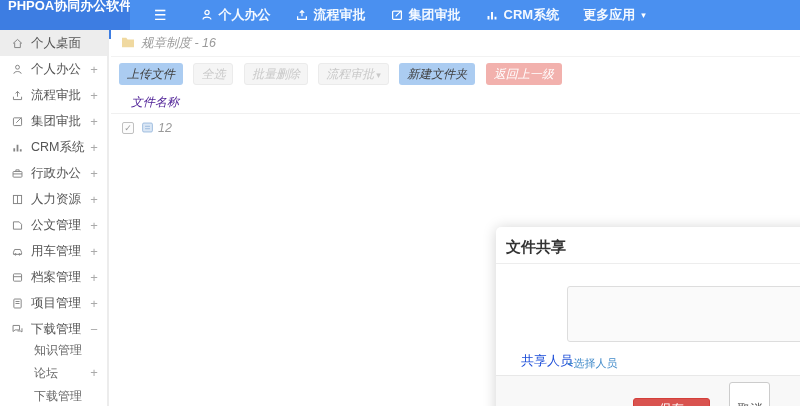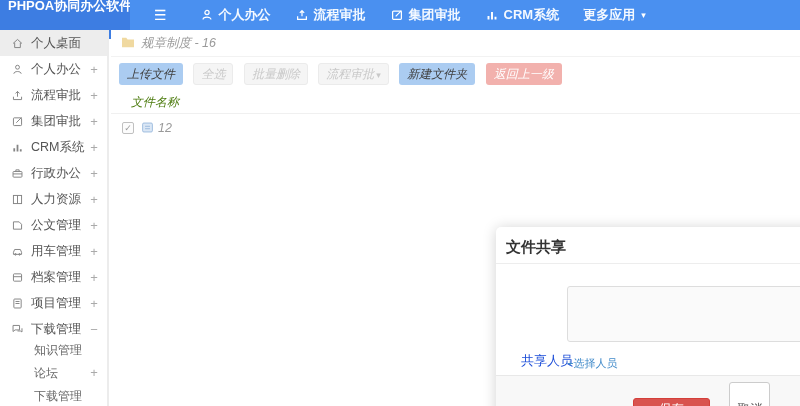--- a/index.html
+++ b/index.html
@@ -39,21 +39,21 @@
   .breadcrumb { height:27px; display:flex; align-items:center; gap:6px;
     padding-left:10px; border-bottom:1px solid #f2f2f2; color:#9a9a9a; font-size:12.5px; }
   .toolbar { padding:6px 0 6px 8px; }
   .btn { display:inline-block; height:22px; line-height:20px; padding:0 7px;
     border:1px solid transparent; border-radius:3px; font-size:12px;
     margin-right:6px; cursor:pointer; vertical-align:middle; }
   .btn-blue { background:#abccf1; color:#404040; }
   .btn-gray { background:#f5f5f5; color:#c8c8c8; border-color:#ebebeb; }
   .btn-red  { background:#f2b1ad; color:#fff; }
   .btn .bcaret { font-size:9px; margin-left:2px; }
-  .table-header { height:23px; line-height:23px; padding-left:20px; color:#4d7c0f;
+  .table-header { height:23px; line-height:23px; padding-left:20px; color:#4c1d95;
     font-size:12px; border-bottom:1px solid #f0f0f0; }
   .file-row { height:27px; display:flex; align-items:center; padding-left:11px;
     font-size:12.5px; color:#999; }
   .checkbox { width:12px; height:12px; border:1px solid #c0c0c0; border-radius:2px;
     background:#fcfcfc; font-size:9px; line-height:10px; text-align:center;
     color:#9a9a9a; cursor:pointer; }
   .file-icon { display:inline-flex; margin:0 4px 0 7px; }
   
   .modal { position:absolute; left:496px; top:227px; width:334px; height:200px;
     background:#fff; border-radius:5px; box-shadow:0 1px 14px rgba(0,0,0,0.18); z-index:20; }

